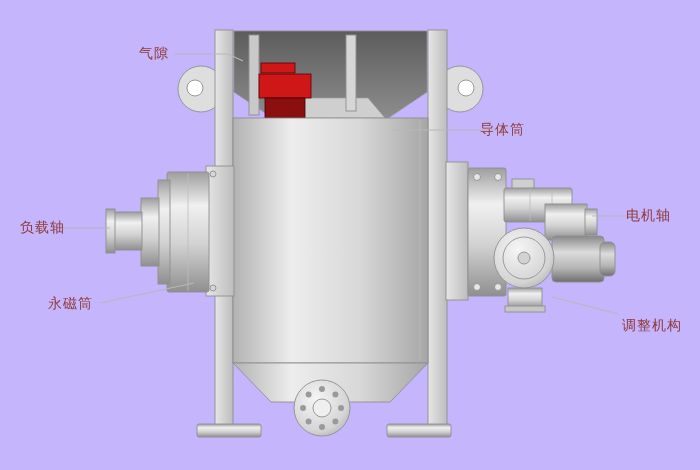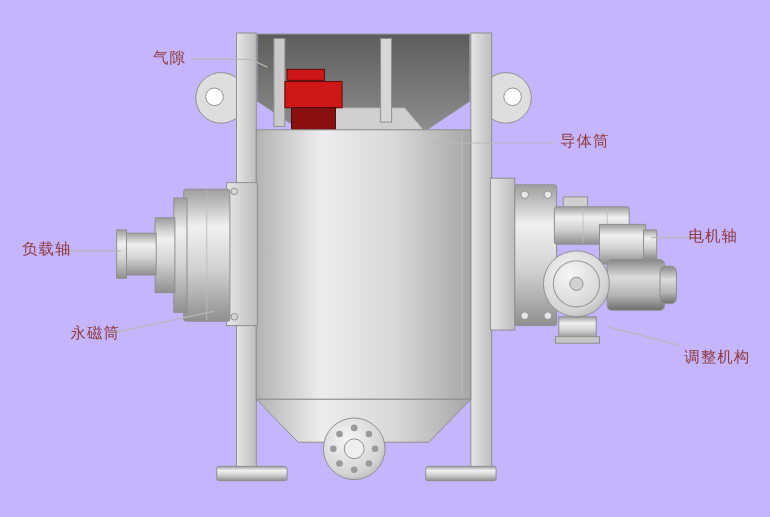--- a/index.html
+++ b/index.html
@@ -151,19 +151,19 @@
       <polyline class="leader" points="174,54 228,54 243,61"></polyline>
       <line class="leader" x1="392" y1="130" x2="504" y2="130"></line>
       <line class="leader" x1="60" y1="228" x2="110" y2="228"></line>
       <line class="leader" x1="592" y1="216" x2="634" y2="216"></line>
       <line class="leader" x1="100" y1="303" x2="194" y2="283"></line>
       <line class="leader" x1="552" y1="297" x2="618" y2="314"></line>
     </g>
   </svg>
 
   <span class="callout" style="left:139px;top:46px;">气隙</span>
-  <span class="callout" style="left:509px;top:122px;">导体筒</span>
+  <span class="callout" style="left:480px;top:122px;">导体筒</span>
   <span class="callout" style="left:20px;top:220px;">负载轴</span>
   <span class="callout" style="left:626px;top:208px;">电机轴</span>
-  <span class="callout" style="left:64px;top:296px;">永磁筒</span>
+  <span class="callout" style="left:48px;top:296px;">永磁筒</span>
   <span class="callout" style="left:622px;top:318px;">调整机构</span>
 
 </div>
 
 </body></html>

